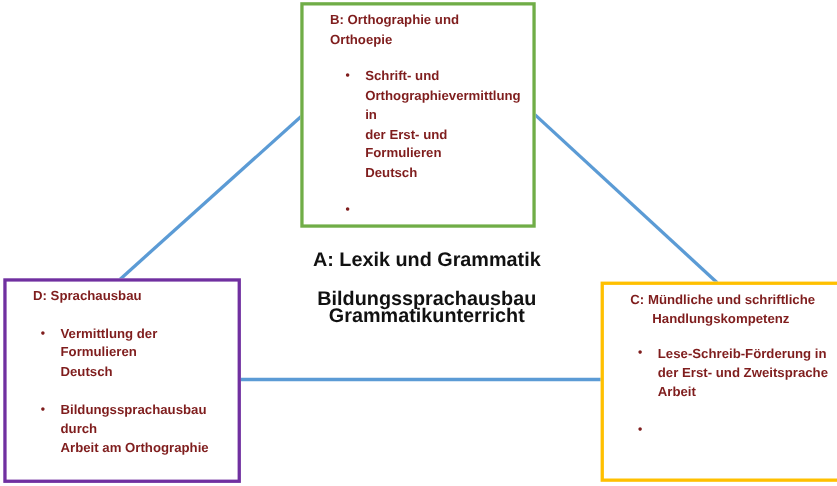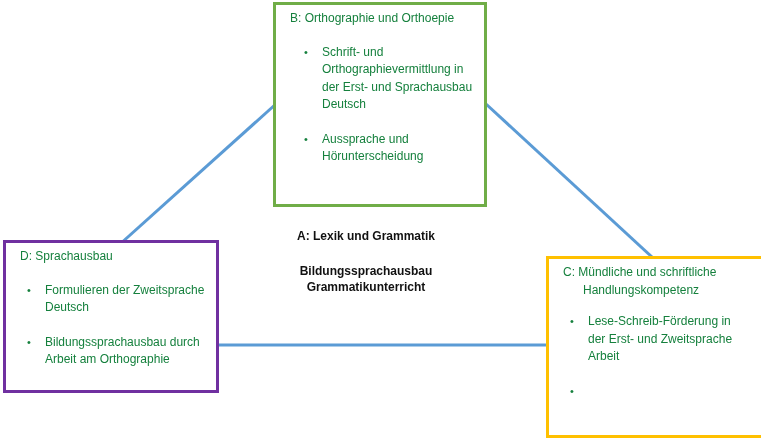--- a/index.html
+++ b/index.html
@@ -19,29 +19,29 @@
     position: absolute;
     left: 0;
     top: 0;
     z-index: 0;
   }
   .box {
     position: absolute;
     box-sizing: border-box;
     background: #ffffff;
     border: 3px solid #000;
-    padding: 5px 8px 5px 14px;
+    padding: 5px 8px 5px 24px;
     z-index: 1;
-    color: #15803d;
-    font-weight: normal;
+    color: #7f1d1d;
+    font-weight: bold;
     font-size: 12px;
     line-height: 17.5px;
   }
   .box-b { left: 273px; top: 2px;   width: 214px; height: 205px; border-color: #70AD47; }
-  .box-d { left: 3px;   top: 240px; width: 216px; height: 153px; border-color: #7030A0; }
+  .box-d { left: 3px;   top: 253px; width: 216px; height: 186px; border-color: #7030A0; }
   .box-c { left: 546px; top: 256px; width: 239px; height: 182px; border-color: #FFC000; }
   .box-title {
     white-space: pre-line;
   }
   .box-title.hang {
     padding-left: 20px;
     text-indent: -20px;
   }
   .bullet-row {
     display: flex;
@@ -55,27 +55,27 @@
   .bullet-glyph {
     flex: none;
     width: 18px;
     font-size: 11px;
   }
   .bullet-text {
     white-space: pre-line;
   }
   .center-text {
     position: absolute;
-    left: 236px;
+    left: 258px;
     top: 228px;
     width: 260px;
     text-align: center;
     color: #111111;
     font-weight: bold;
-    font-size: 12px;
+    font-size: 18px;
     line-height: 16px;
     z-index: 1;
   }
   .center-subtitle {
     margin-top: 19px;
     white-space: pre-line;
   }
 </style>
 </head>
 <body>
@@ -87,35 +87,33 @@
     <line x1="486" y1="104" x2="652" y2="257" stroke-width="3" stroke="#5B9BD5"></line>
     <line x1="217" y1="345" x2="548" y2="345" stroke-width="3" stroke="#5B9BD5"></line>
   </svg>
 
   <div class="box box-b">
     <div class="box-title">B: Orthographie und Orthoepie</div>
     <div class="bullet-row first">
       <span class="bullet-glyph">•</span>
       <span class="bullet-text">Schrift- und
 Orthographievermittlung in
-der Erst- und Sprachausbau
+der Erst- und Formulieren
 Deutsch</span>
     </div>
     <div class="bullet-row second">
       <span class="bullet-glyph">•</span>
-      <span class="bullet-text">Aussprache und
-Hörunterscheidung</span>
     </div>
   </div>
 
   <div class="box box-d">
     <div class="box-title">D: Sprachausbau</div>
     <div class="bullet-row first">
       <span class="bullet-glyph">•</span>
-      <span class="bullet-text">Formulieren der Zweitsprache
+      <span class="bullet-text">Vermittlung der Formulieren
 Deutsch</span>
     </div>
     <div class="bullet-row second">
       <span class="bullet-glyph">•</span>
       <span class="bullet-text">Bildungssprachausbau durch
 Arbeit am Orthographie</span>
     </div>
   </div>
 
   <div class="box box-c">

